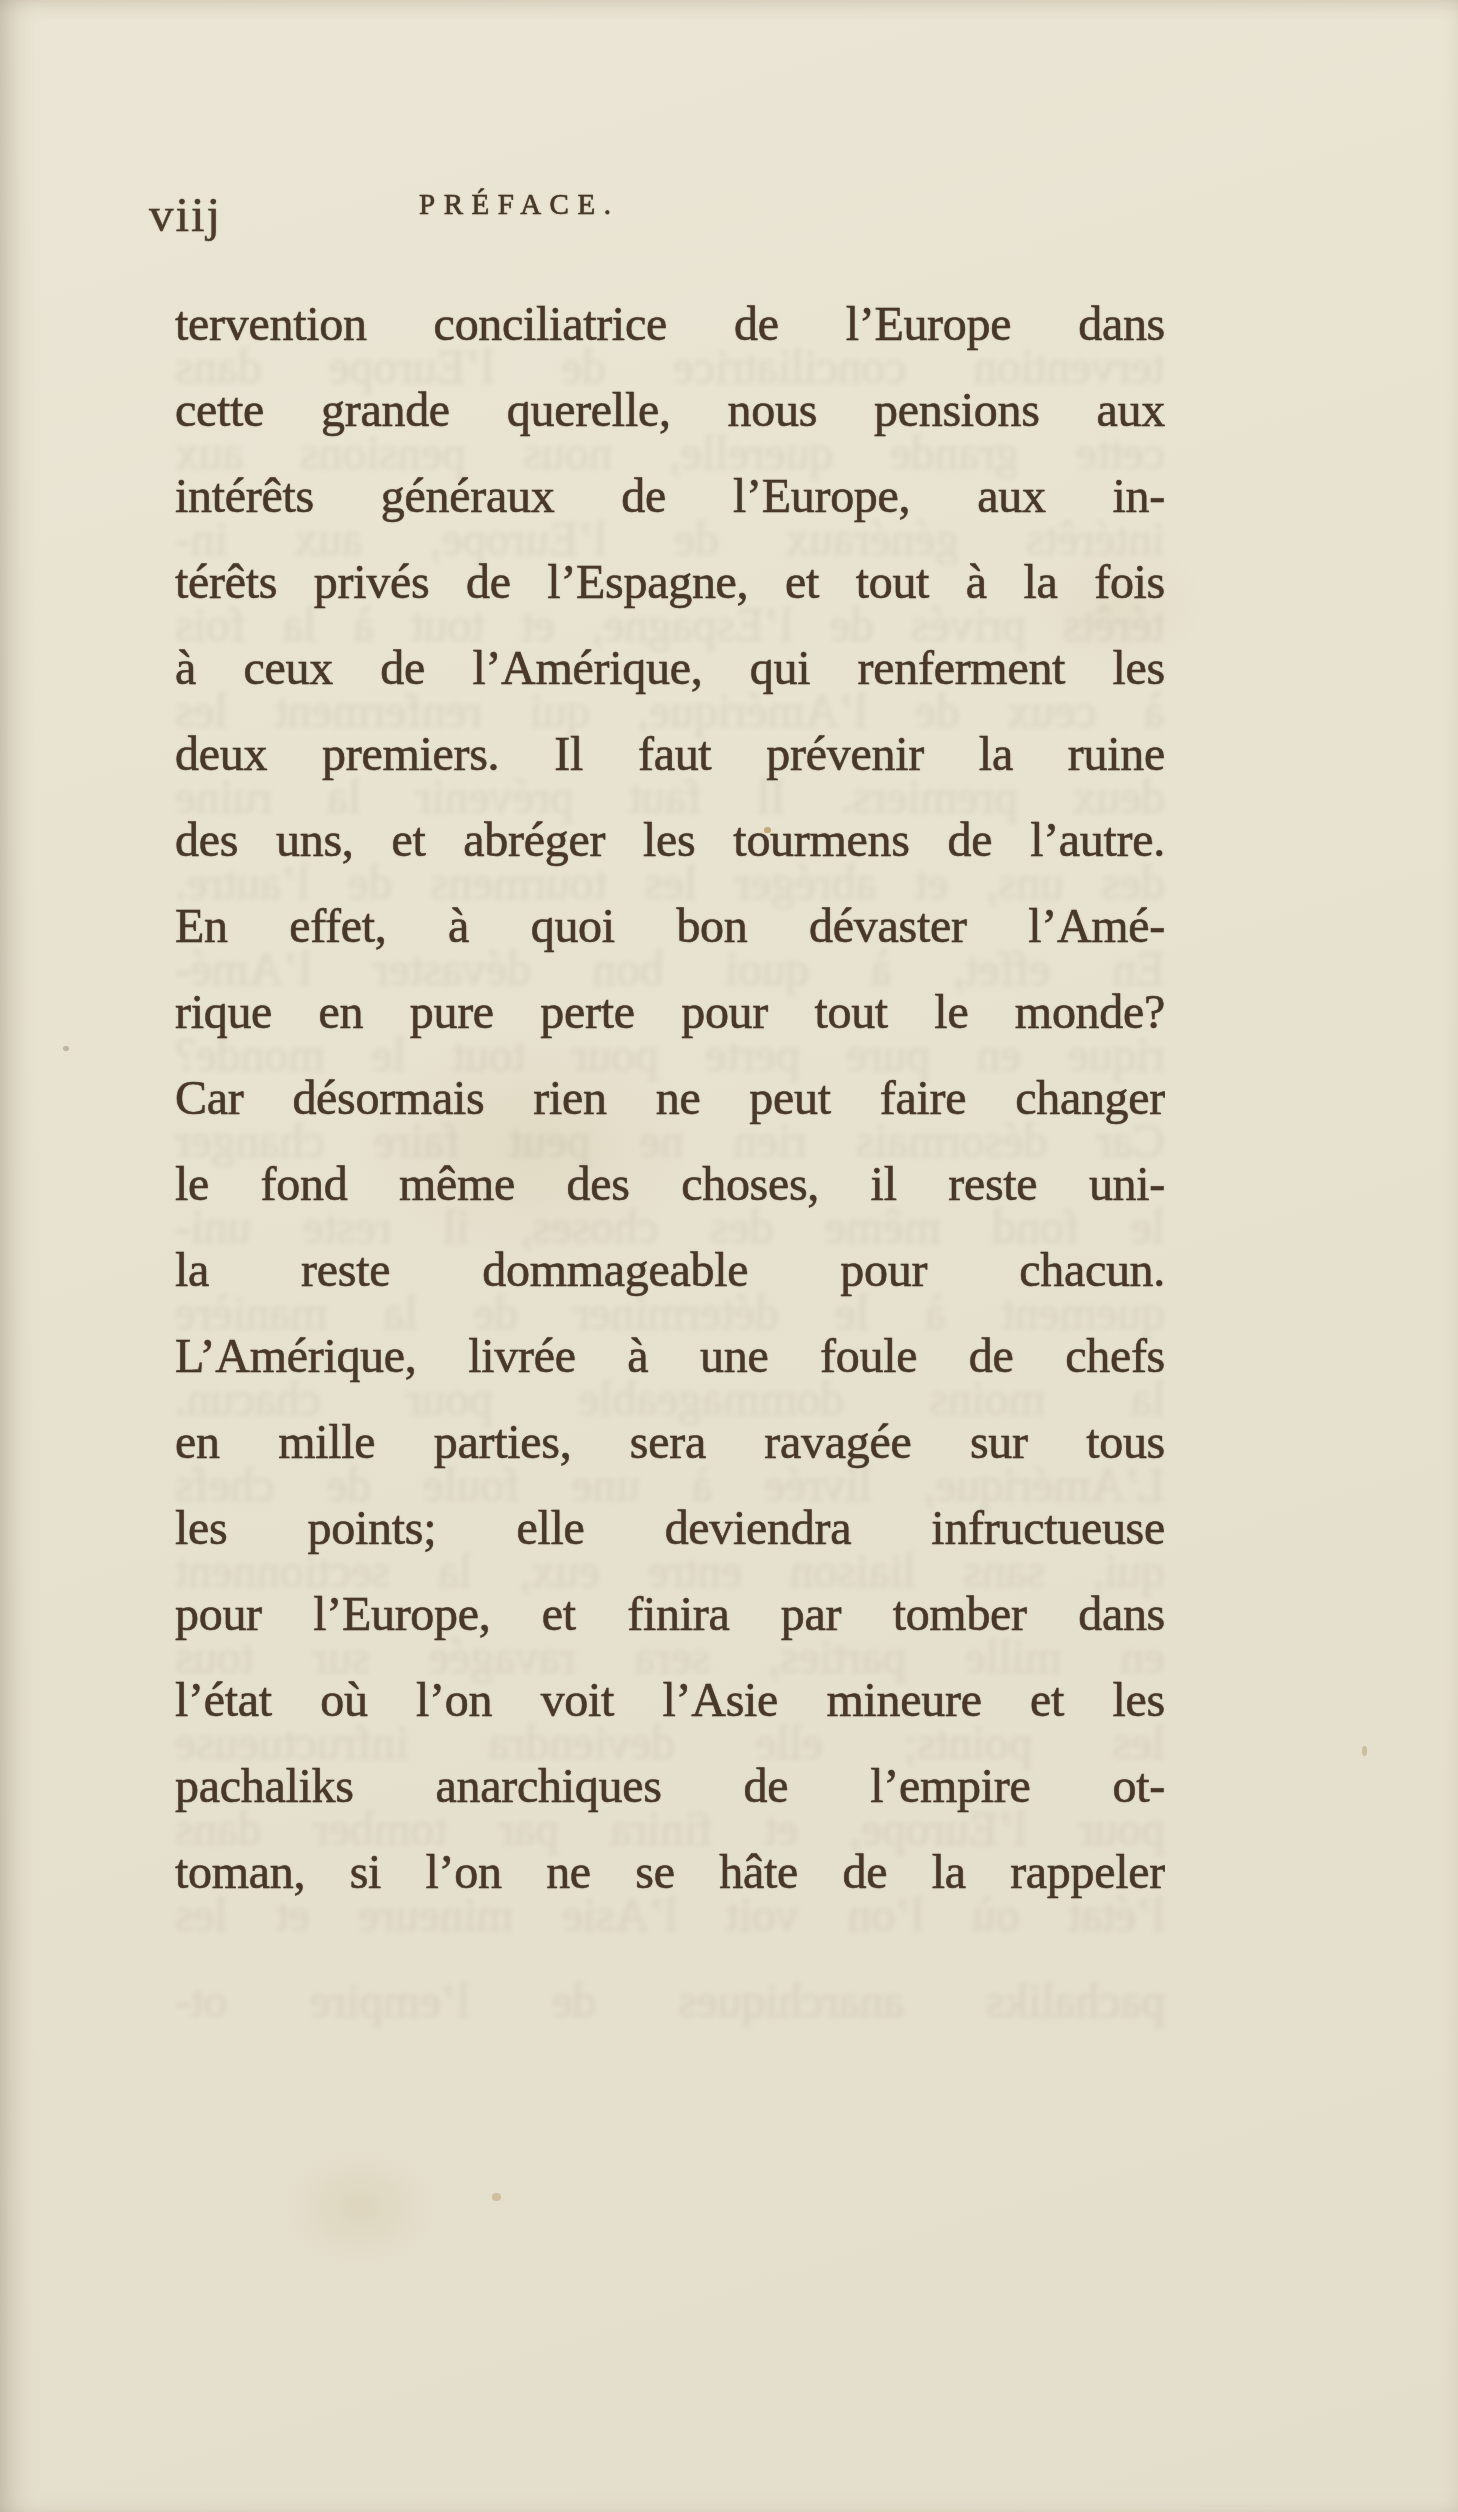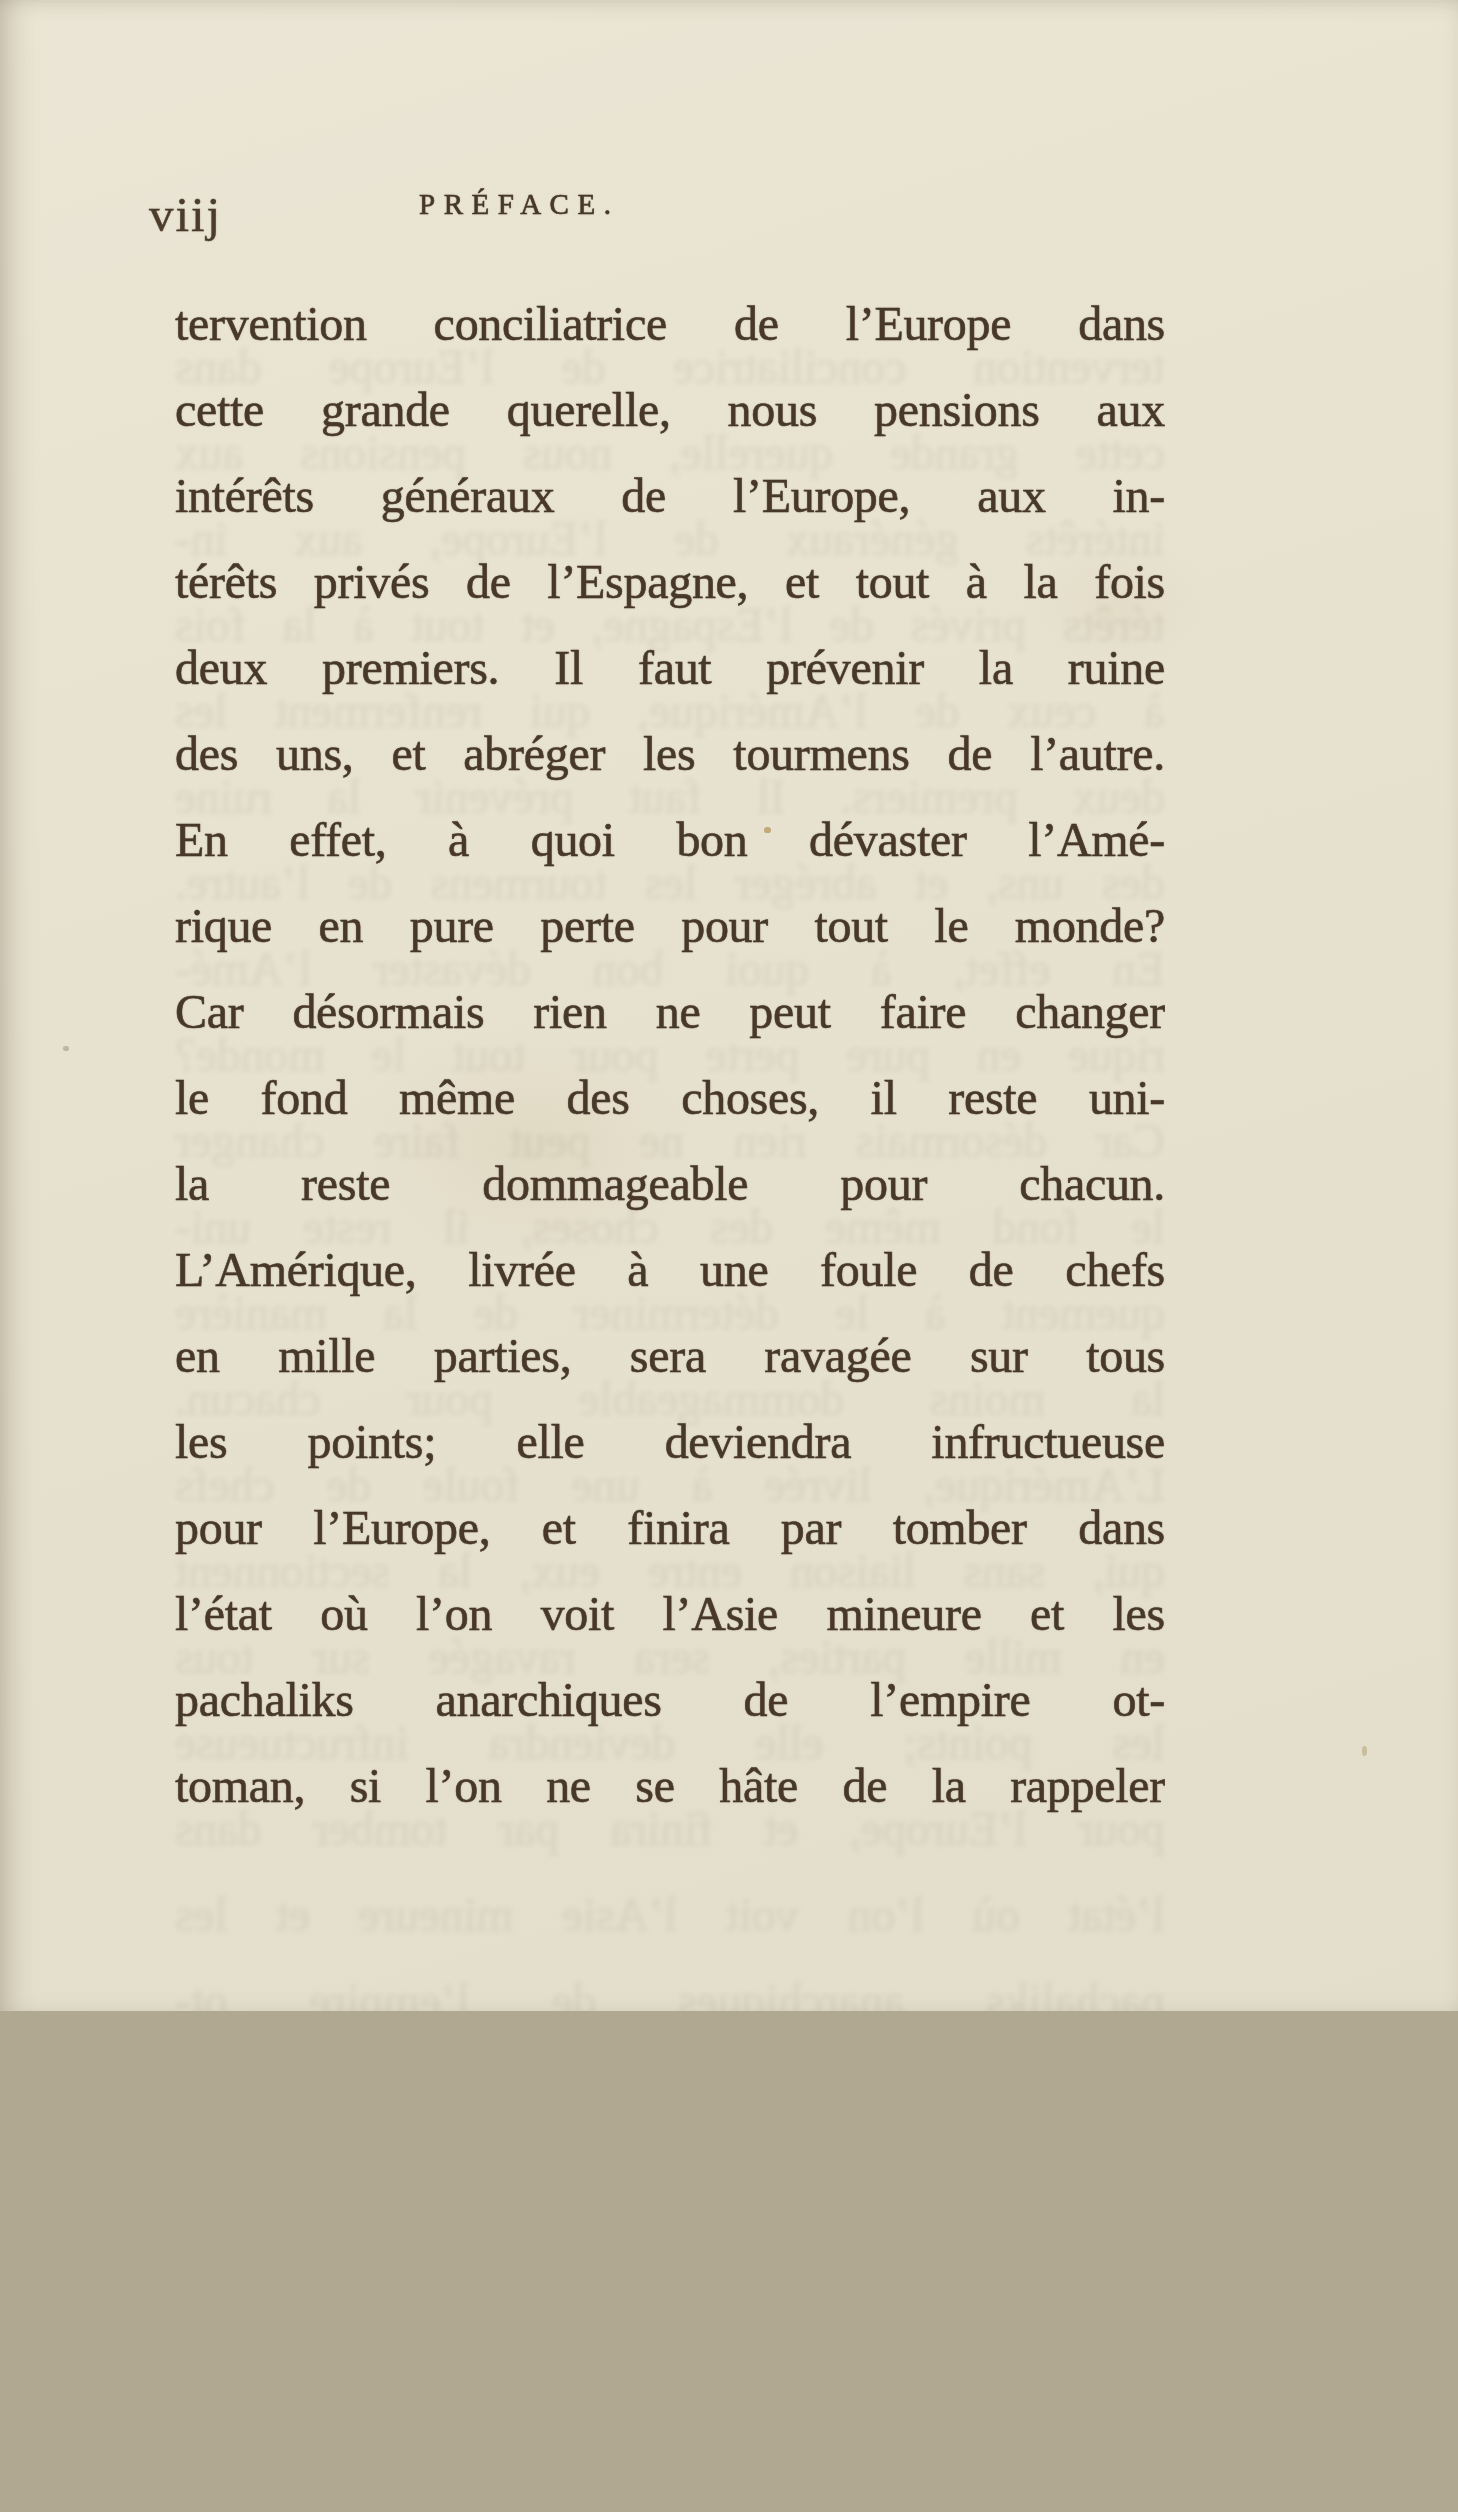--- a/index.html
+++ b/index.html
@@ -3,21 +3,21 @@
 <meta charset="utf-8">
 <style>
   html, body {
     margin: 0;
     padding: 0;
     background: #b0a890;
   }
   .page {
     position: relative;
     width: 1459px;
-    height: 2011px;
+    height: 2512px;
     overflow: hidden;
     background:
       radial-gradient(ellipse 246px 171px at 530px 1146px, rgba(196,178,136,0.18), rgba(196,178,136,0) 70%),
       radial-gradient(ellipse 133px 95px at 1118px 606px,  rgba(200,184,144,0.15), rgba(200,184,144,0) 70%),
       radial-gradient(ellipse 114px 85px  at 360px 2207px,  rgba(190,170,128,0.20), rgba(190,170,128,0) 70%),
       linear-gradient(163deg, #eae5d4 0%, #e7e2d0 45%, #e3decb 100%);
     box-shadow:
       inset 21px 0 32px -17px rgba(110, 95, 70, 0.40),
       inset -9.5px 0 23px -17px rgba(110, 95, 70, 0.22),
       inset 0 13.3px 24.6px -17px rgba(110, 95, 70, 0.20);
@@ -124,20 +124,21 @@
   <div class="header">
     <span class="folio">viij</span>
     <span class="title">PRÉFACE.</span>
   </div>
 
   <div class="paragraph">
       <div class="line">tervention conciliatrice de l’Europe dans</div>
       <div class="line">cette grande querelle, nous pensions aux</div>
       <div class="line">intérêts généraux de l’Europe, aux in-</div>
       <div class="line">térêts privés de l’Espagne, et tout à la fois</div>
+      <div class="line">à ceux de l’Amérique, qui renferment les</div>
       <div class="line">deux premiers. Il faut prévenir la ruine</div>
       <div class="line">des uns, et abréger les tourmens de l’autre.</div>
       <div class="line">En effet, à quoi bon dévaster l’Amé-</div>
       <div class="line">rique en pure perte pour tout le monde?</div>
       <div class="line">Car désormais rien ne peut faire changer</div>
       <div class="line">le fond même des choses, il reste uni-</div>
       <div class="line">la reste dommageable pour chacun.</div>
       <div class="line">L’Amérique, livrée à une foule de chefs</div>
       <div class="line">en mille parties, sera ravagée sur tous</div>
       <div class="line">les points; elle deviendra infructueuse</div>

